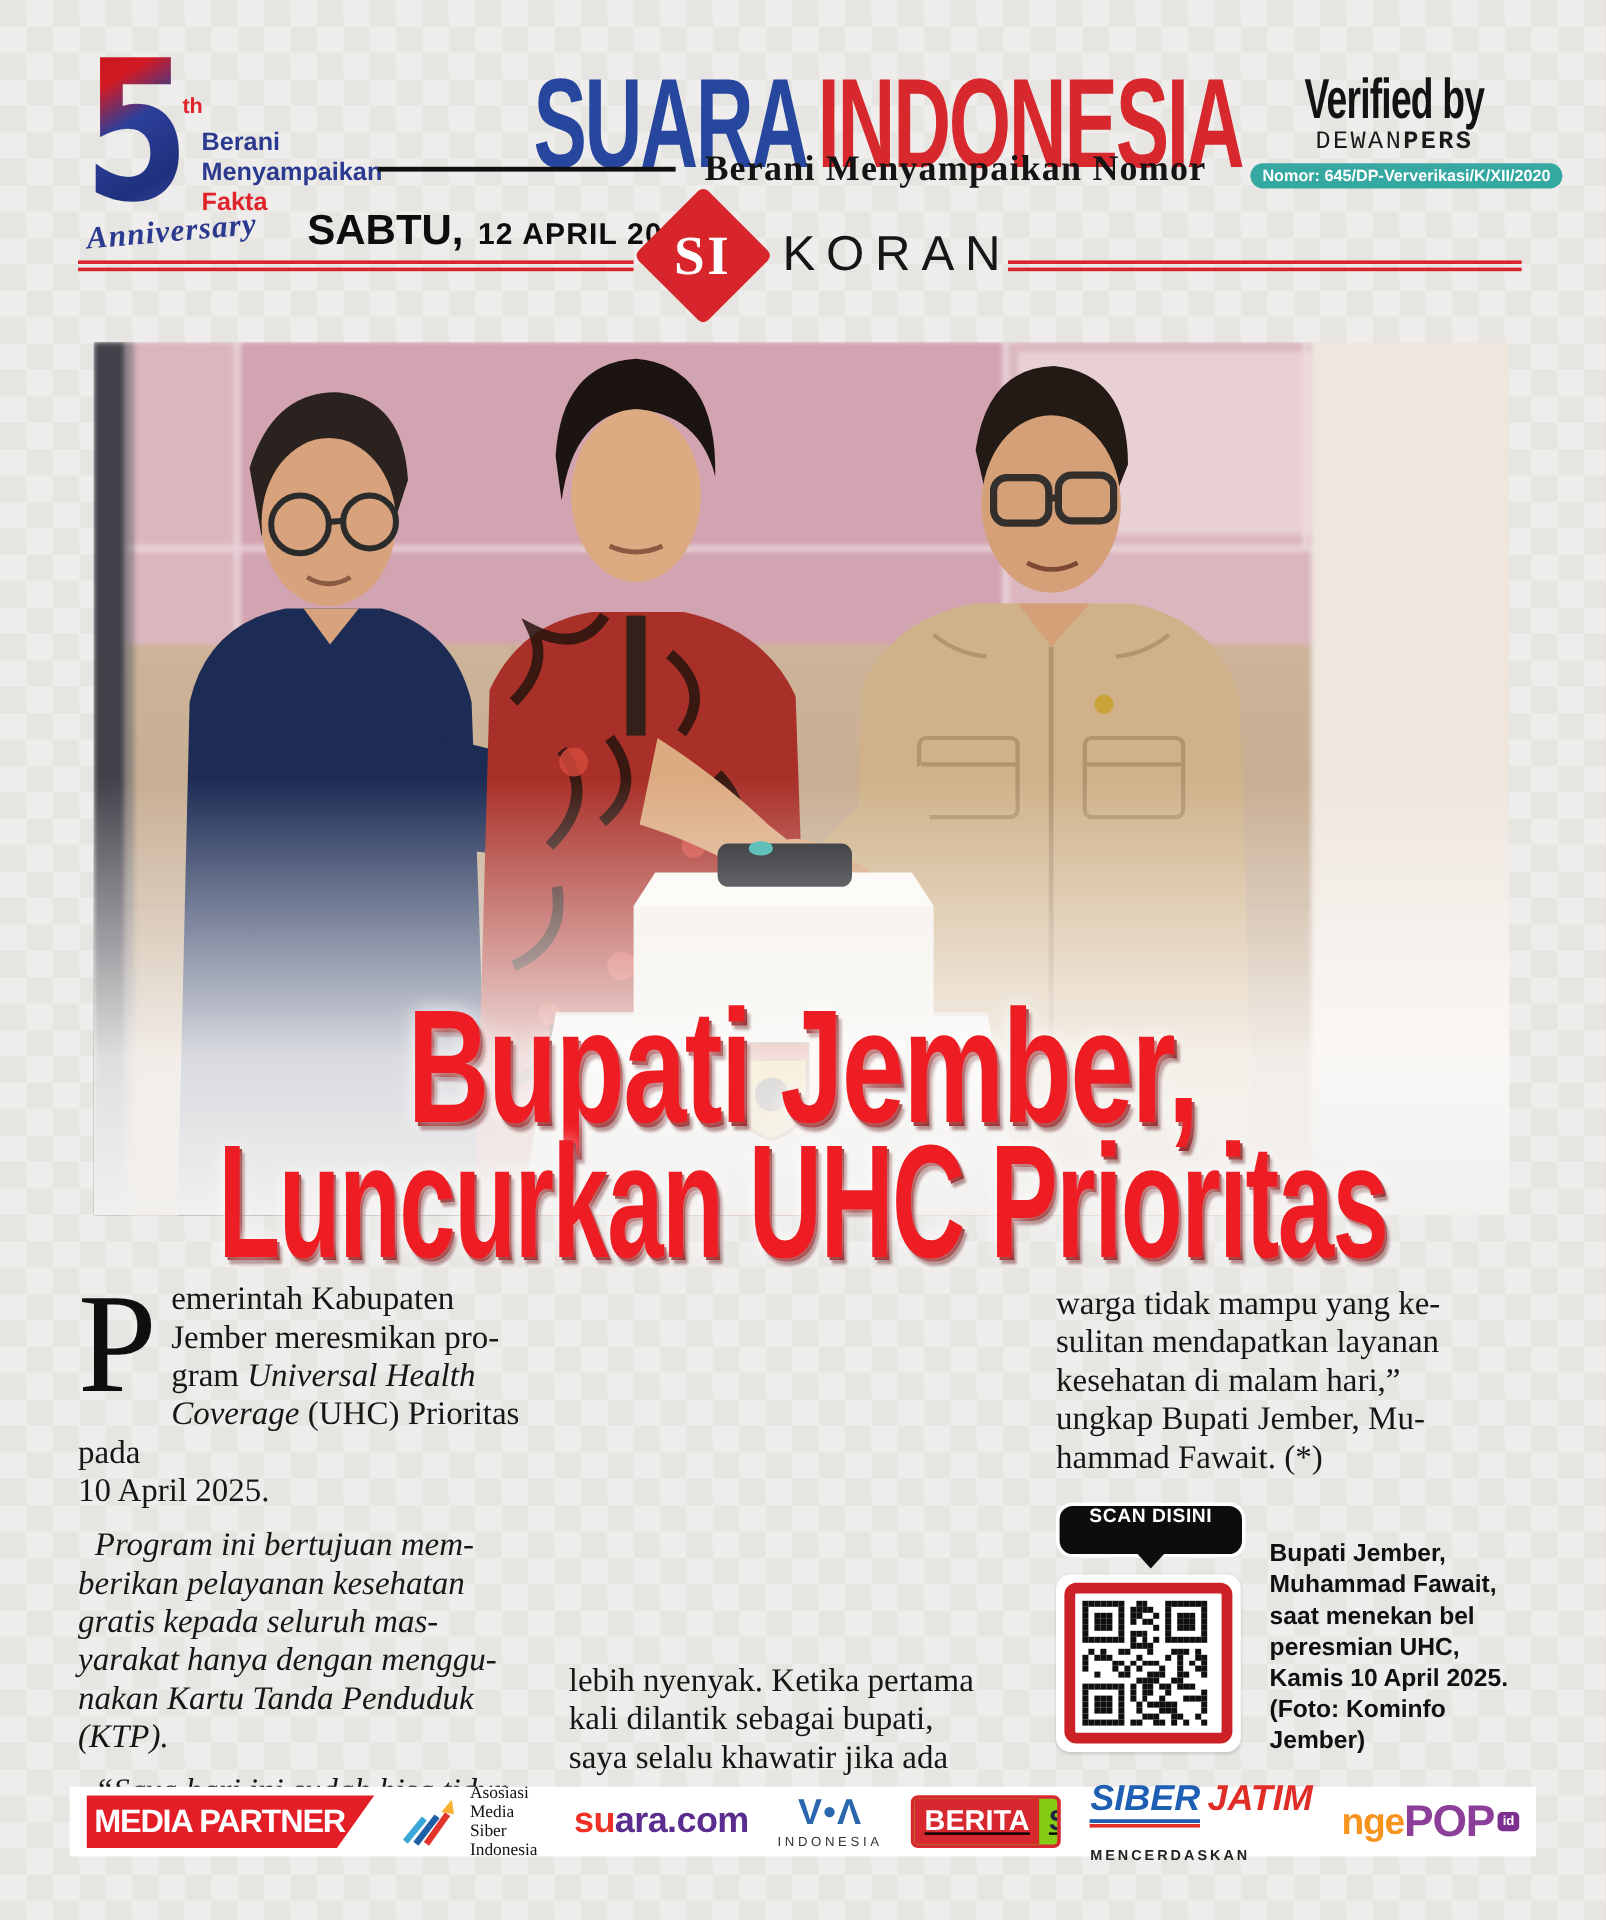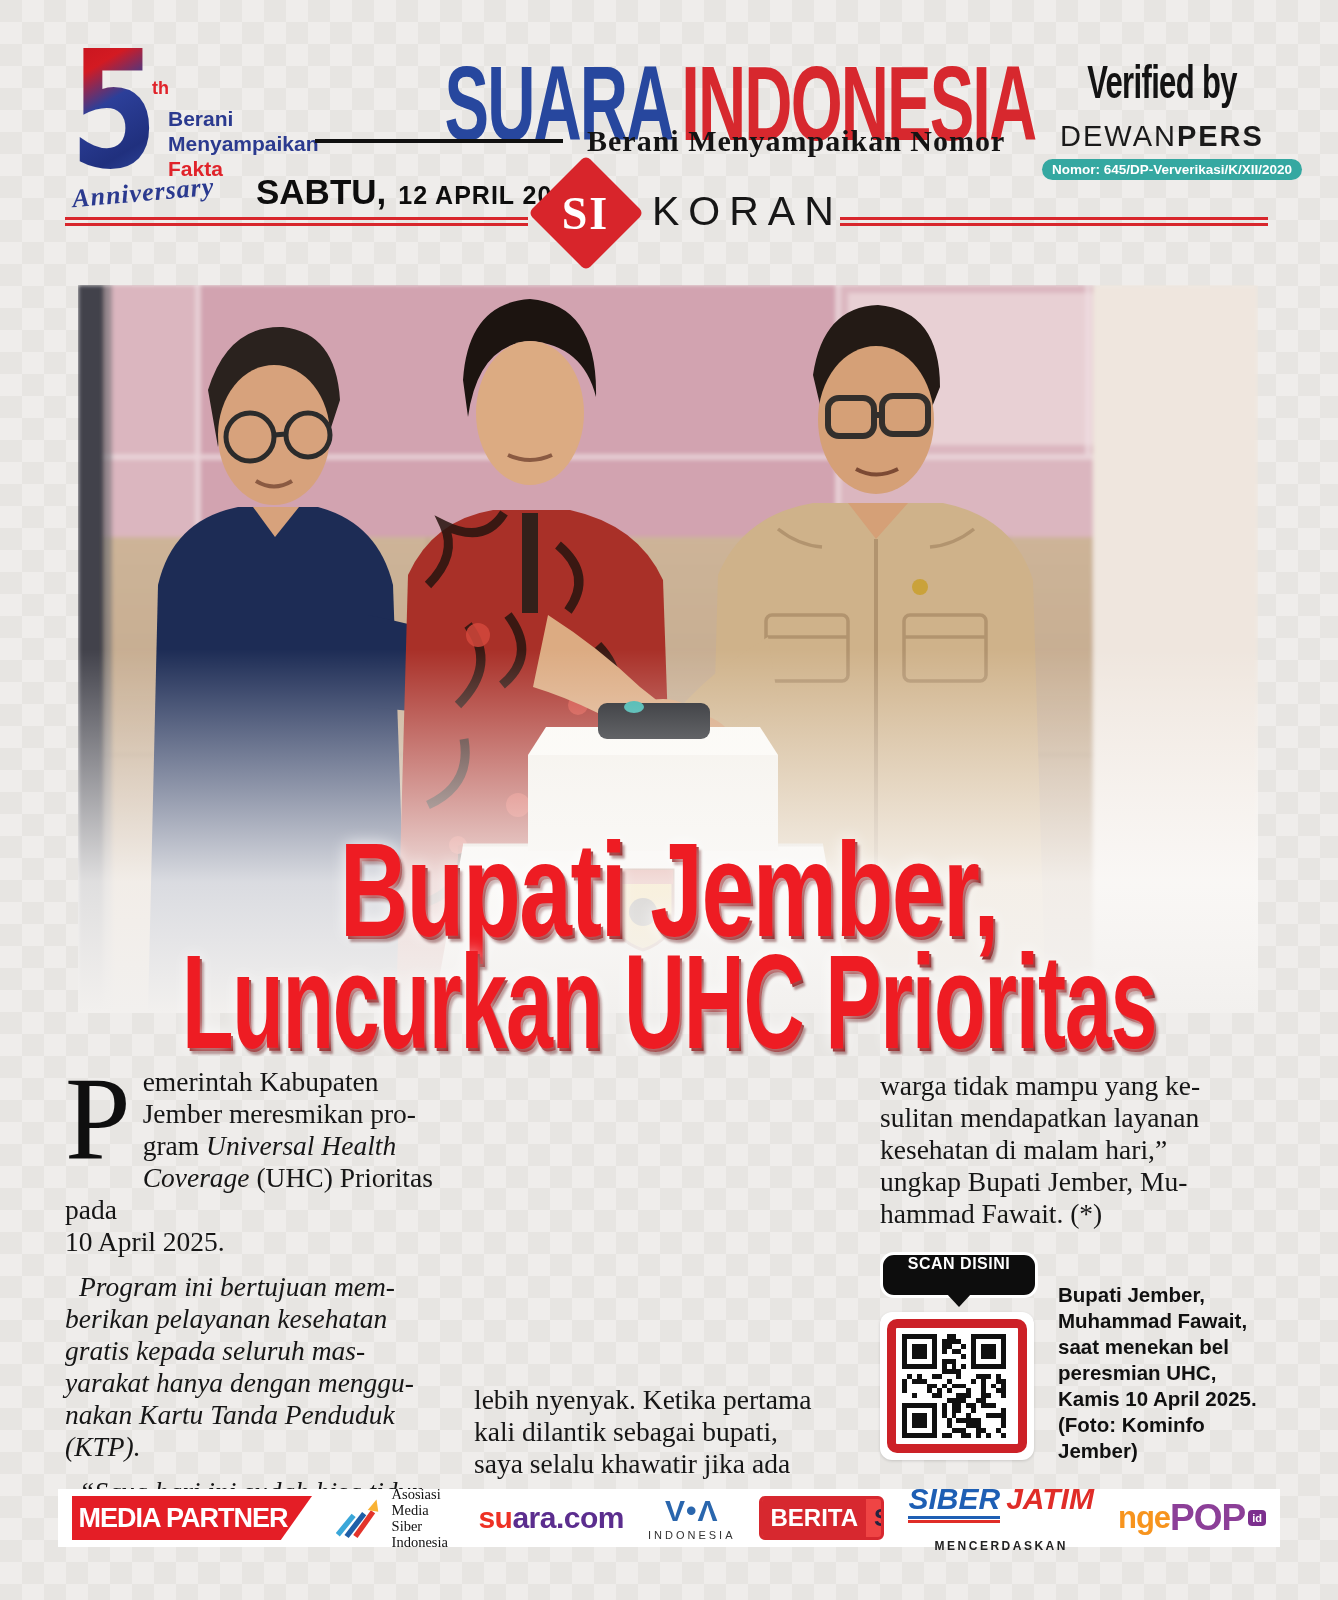--- a/index.html
+++ b/index.html
@@ -26,21 +26,21 @@
   .title{left:315px;top:50px;width:700px;text-align:center;white-space:nowrap;font-weight:900;
     font-size:106px;line-height:1;letter-spacing:-3px;transform:scaleX(.63);transform-origin:center top;}
   .t-blue{color:#27479e;}
   .t-red{color:#d7282e;margin-left:14px;}
   .tagline-row{left:315px;top:124px;width:700px;display:flex;align-items:center;}
   .tag-rule{width:248px;height:4px;background:#101010;margin-right:24px;}
   .tag-text{font-family:"Liberation Serif",serif;font-weight:700;font-size:30px;letter-spacing:1px;color:#141414;}
 
   .verified{left:1042px;top:58px;width:240px;text-align:center;}
   .v1{font-size:47px;font-weight:900;color:#131313;line-height:1;transform:scaleX(.66);transform-origin:center;letter-spacing:-1px;}
-  .v2{font-family:Liberation Sans, sans-serif;font-size:29px;letter-spacing:2px;color:#1a1a1a;margin-top:15px;}
+  .v2{font-family:Liberation Mono, monospace;font-size:21px;letter-spacing:2px;color:#1a1a1a;margin-top:2px;}
   .v2 b{font-weight:700;}
   .v3{display:inline-block;background:#35a8a1;color:#fff;font-size:13.5px;font-weight:700;
     padding:3px 10px;border-radius:11px;margin-top:6px;white-space:nowrap;}
 
   .dateline{left:256px;top:172px;display:flex;align-items:baseline;gap:12px;white-space:nowrap;}
   .d1{font-size:35px;font-weight:900;color:#0d0d0d;}
   .d2{font-size:25px;font-weight:800;letter-spacing:1px;color:#0d0d0d;}
 
   .rule i{display:block;height:3px;background:#d8262c;}
   .rule i+i{margin-top:3px;}
@@ -97,30 +97,30 @@
     gap:24px;padding:0 14px;box-sizing:border-box;z-index:4;}
   .mp{background:#e41e26;color:#fff;height:44px;flex:0 0 222px;display:flex;align-items:center;justify-content:center;
     font-weight:800;font-size:27px;letter-spacing:-1px;clip-path:polygon(0 0,100% 0,87% 100%,0 100%);padding-right:18px;}
   .amsi{display:flex;align-items:center;gap:8px;}
   .amsi-t{font-family:"Liberation Serif",serif;font-size:14.5px;line-height:16px;color:#111;}
   .suara{font-size:30px;font-weight:800;letter-spacing:-.5px;white-space:nowrap;}
   .su{color:#ee3124;}.ara{color:#5b2d8e;}
   .voa{text-align:center;}
   .voa-m{font-size:30px;font-weight:900;color:#2a66ad;letter-spacing:1px;line-height:1;}
   .voa-s{font-size:11px;letter-spacing:3px;color:#333;margin-top:3px;font-weight:500;}
-  .bs{display:flex;border:3px solid #d7282f;border-radius:6px;overflow:hidden;background:#ef4444;align-items:flex-start;}
+  .bs{display:flex;border:3px solid #d7282f;border-radius:6px;overflow:hidden;background:#84cc16;align-items:flex-start;text-decoration:underline;}
   .bs-a{background:#d7282f;color:#fff;font-weight:800;font-size:24px;padding:5px 8px;}
   .bs-b{color:#23233f;font-weight:800;font-size:24px;padding:5px 8px;letter-spacing:1px;}
   .sj{text-align:center;}
   .sj-top{font-size:30px;font-weight:900;font-style:italic;white-space:nowrap;line-height:1;}
   .sj-a{color:#1e5fb4;display:inline-block;}
   .sj-a::after{content:"";display:block;height:7px;margin-top:2px;
     background:linear-gradient(180deg,#1e5fb4 0 3px,#fff 3px 4px,#e02d28 4px 7px);}
   .sj-b{color:#e02d28;margin-left:6px;}
-  .sj-sub{font-size:12px;font-weight:700;letter-spacing:2.5px;color:#222;text-align:center;margin-top:16px;}
+  .sj-sub{font-size:12px;font-weight:700;letter-spacing:2.5px;color:#222;text-align:left;margin-top:16px;}
   .np{display:flex;align-items:center;white-space:nowrap;}
   .np-a{color:#f7941e;font-weight:800;font-size:31px;letter-spacing:-1px;}
   .np-b{color:#8c3f98;font-weight:900;font-size:37px;letter-spacing:-1px;}
   .np-id{background:#7c2f8e;color:#fff;font-size:11px;font-weight:700;border-radius:4px;padding:2px 4px;margin-left:3px;}
   i,em{font-style:italic;}
 </style>
 </head>
 <body>
 
 <div class="page">

